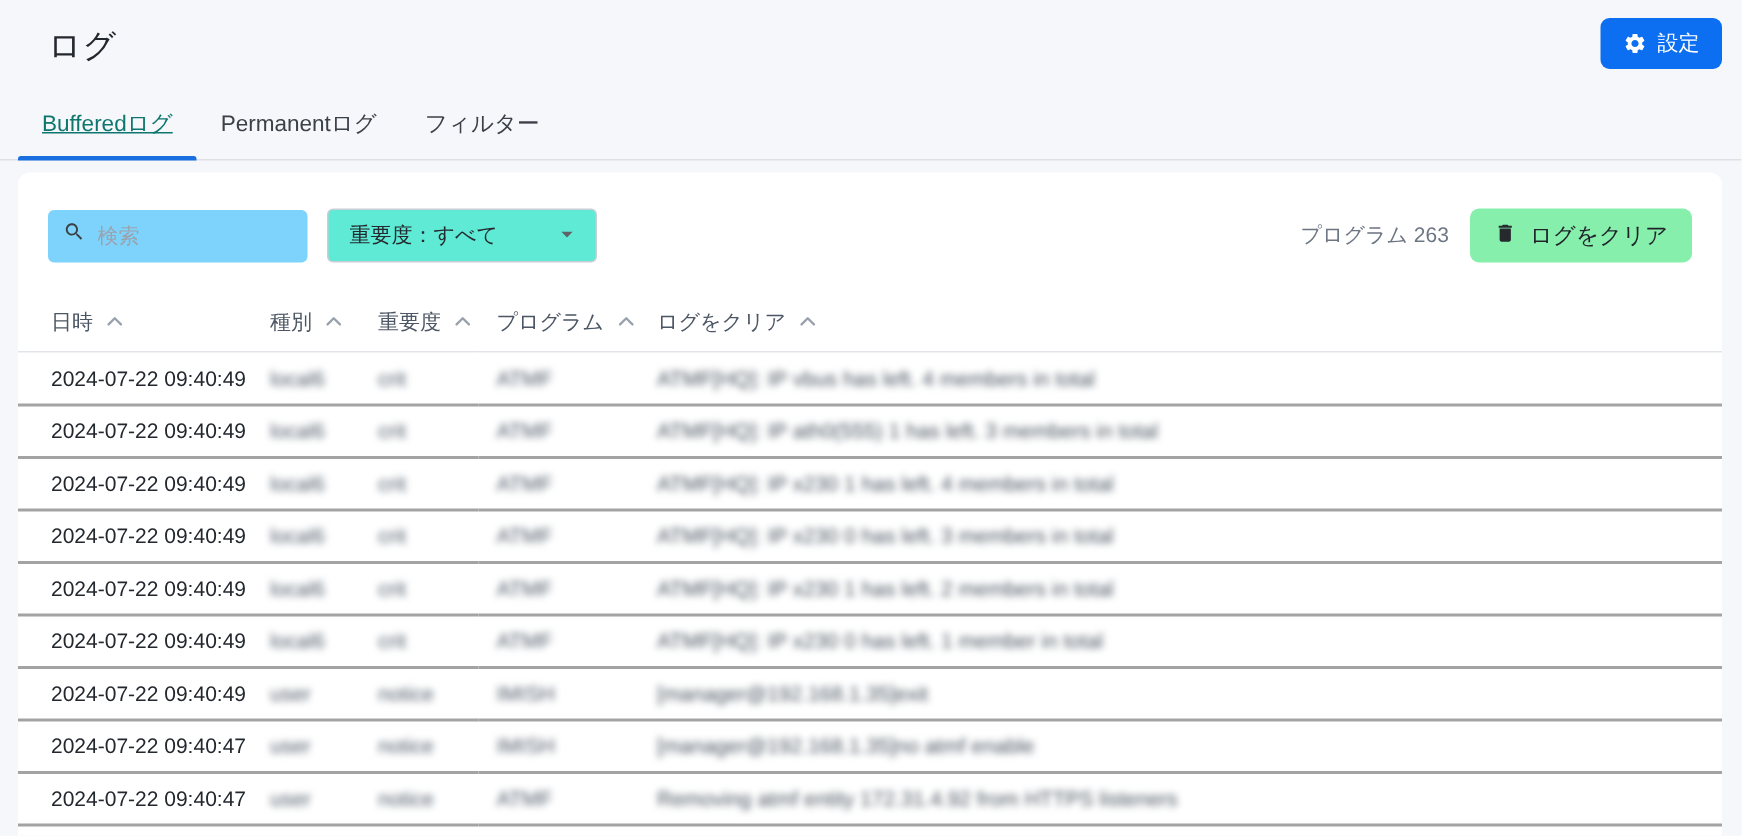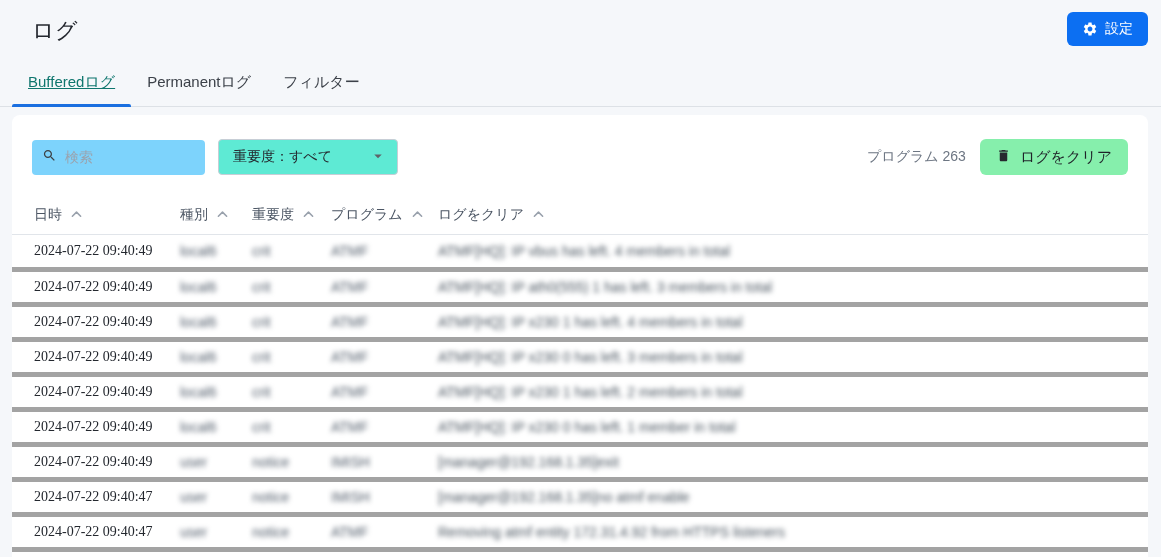--- a/index.html
+++ b/index.html
@@ -47,24 +47,24 @@
     background:#86efac; border:none; border-radius:6px; font-size:15px; color:#1f2329;
     cursor:pointer; font-family:inherit; white-space:nowrap; }
   .btn-clear { margin-left:14px; }
   .btn-refresh { margin-left:19px; color:#1a73e8; font-weight:500; }
 
   
   table { width:100%; border-collapse:collapse; table-layout:fixed; margin-top:22px; }
   col.c1{width:156px} col.c2{width:72px} col.c3{width:79px} col.c4{width:107px}
   th { text-align:left; font-size:14px; font-weight:500; color:#4c5664;
     padding:8px 12px 10px; border-bottom:1px solid #e1e5ea; white-space:nowrap; }
-  th:first-child, td:first-child { padding-left:22px;font-family:Liberation Serif, serif; }
+  th:first-child, td:first-child { padding-left:22px; }
   th .sort { margin-left:9px; vertical-align:1px; }
   td { font-size:14px; color:#23272e; padding:0 12px; height:35px;
-    border-bottom:5px solid #a3a3a3; white-space:nowrap; overflow:hidden; }
+    border-bottom:2px solid #a3a3a3; white-space:nowrap; overflow:hidden; }
   td.redacted { filter:blur(2.6px); color:#515c6a; }
   td.msg.redacted { color:#49545f; }
 </style>
 </head>
 <body>
 
 <div class="topbar">
   <div class="page-title">ログ</div>
   <button class="btn-primary">
     <span>

